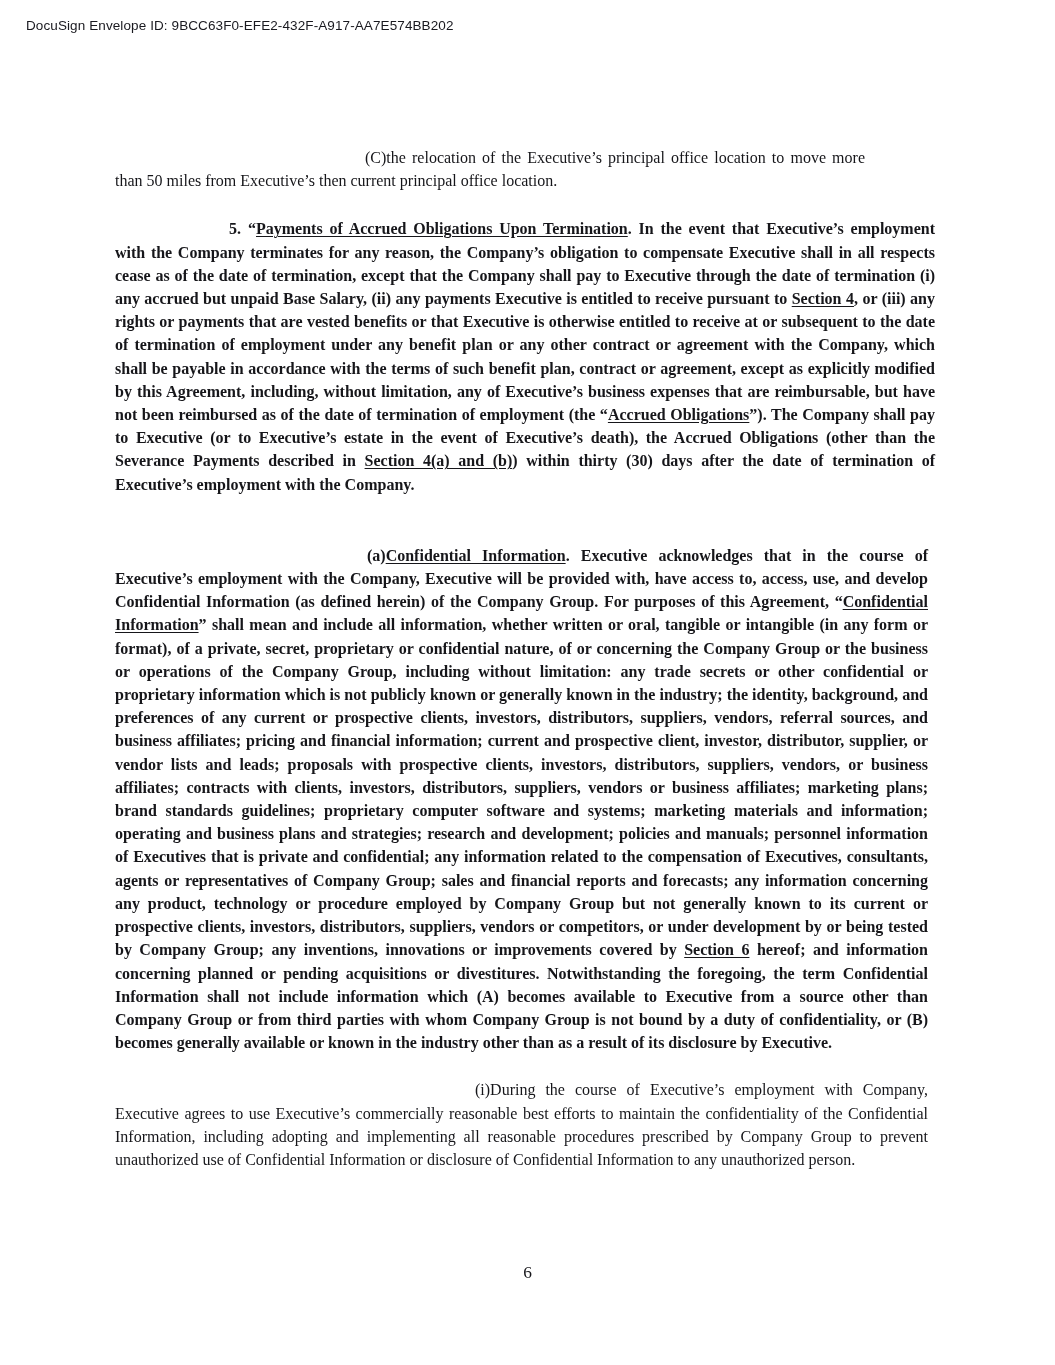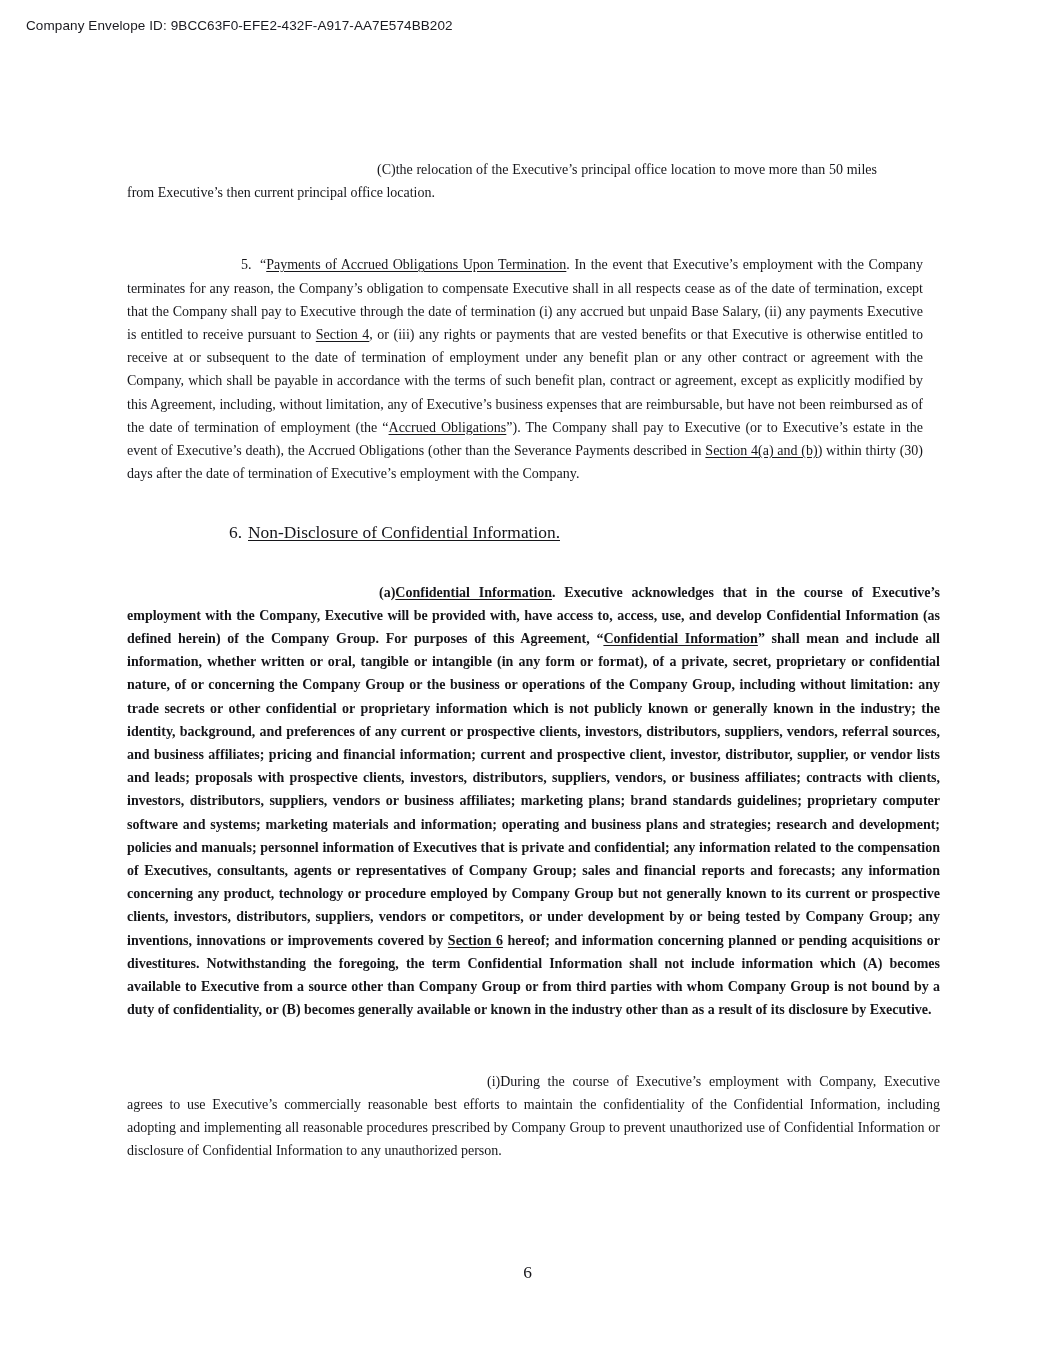--- a/index.html
+++ b/index.html
@@ -37,38 +37,39 @@
 
   
   .body-column {
     position: absolute;
     left: 115px;
     top: 146px;
     width: 820px;
   }
 
   p.para {
-    margin: 12px;
-    font-size: 14px;
+    margin: 0;
+    font-size: 16px;
     line-height: 23.2px;
     text-align: justify;
     text-justify: inter-word;
     color: #16161a;
   }
 
   
   .clause-c {
     margin-left: 70px;
     width: 750px;
     text-indent: 125px;
   }
 
   
   .numbered-para {
     text-indent: 57px;
+    font-weight: bold;
   }
 
   
   .sub-a-para {
     margin-left: 7px;
     width: 813px;
     text-indent: 126px;
     font-weight: bold;
   }
 
@@ -114,33 +115,32 @@
     text-align: center;
     font-size: 17.4px;
     color: #16161a;
   }
 </style>
 </head>
 <body>
 
 <div class="page">
 
-  <div class="docusign-header">Company Envelope ID: 9BCC63F0-EFE2-432F-A917-AA7E574BB202</div>
+  <div class="docusign-header">DocuSign Envelope ID: 9BCC63F0-EFE2-432F-A917-AA7E574BB202</div>
 
   <div class="body-column">
 
     <p class="para clause-c"><span class="num-wide">(C)</span><span>the relocation of the Executive’s principal office location to move more than 50 miles from Executive’s then current principal office location.</span></p>
 
     <div class="gap-lg"></div>
 
     <p class="para numbered-para"><span class="num">5.</span><span>“</span><span class="u">Payments of Accrued Obligations Upon Termination</span><span>.  In the event that Executive’s employment with the Company terminates for any reason, the Company’s obligation to compensate Executive shall in all respects cease as of the date of termination, except that the Company shall pay to Executive through the date of termination (i) any accrued but unpaid Base Salary, (ii) any payments Executive is entitled to receive pursuant to </span><span class="u">Section 4</span><span>, or (iii) any rights or payments that are vested benefits or that Executive is otherwise entitled to receive at or subsequent to the date of termination of employment under any benefit plan or any other contract or agreement with the Company, which shall be payable in accordance with the terms of such benefit plan, contract or agreement, except as explicitly modified by this Agreement, including, without limitation, any of Executive’s business expenses that are reimbursable, but have not been reimbursed as of the date of termination of employment (the “</span><span class="u">Accrued Obligations</span><span>”).  The Company shall pay to Executive (or to Executive’s estate in the event of Executive’s death), the Accrued Obligations (other than the Severance Payments described in </span><span class="u">Section 4(a) and (b)</span><span>) within thirty (30) days after the date of termination of Executive’s employment with the Company.</span></p>
 
     <div class="gap-md"></div>
 
-    <p class="section-heading"><span class="num">6.</span><span class="u">Non-Disclosure of Confidential Information.</span></p>
 
     <div class="gap-md"></div>
 
     <p class="para sub-a-para"><span class="num">(a)</span><span class="u">Confidential Information</span><span>. Executive acknowledges that in the course of Executive’s employment with the Company, Executive will be provided with, have access to, access, use, and develop Confidential Information (as defined herein) of the Company Group.  For purposes of this Agreement, “</span><span class="u">Confidential Information</span><span>” shall mean and include all information, whether written or oral, tangible or intangible (in any form or format), of a private, secret, proprietary or confidential nature, of or concerning the Company Group or the business or operations of the Company Group, including without limitation:  any trade secrets or other confidential or proprietary information which is not publicly known or generally known in the industry; the identity, background, and preferences of any current or prospective clients, investors, distributors, suppliers, vendors, referral sources, and business affiliates; pricing and financial information; current and prospective client, investor, distributor, supplier, or vendor lists and leads; proposals with prospective clients, investors, distributors, suppliers, vendors, or business affiliates; contracts with clients, investors, distributors, suppliers, vendors or business affiliates; marketing plans; brand standards guidelines; proprietary computer software and systems; marketing materials and information; operating and business plans and strategies; research and development; policies and manuals; personnel information of Executives that is private and confidential; any information related to the compensation of Executives, consultants, agents or representatives of Company Group; sales and financial reports and forecasts; any information concerning any product, technology or procedure employed by Company Group but not generally known to its current or prospective clients, investors, distributors, suppliers, vendors or competitors, or under development by or being tested by Company Group; any inventions, innovations or improvements covered by </span><span class="u">Section 6</span><span> hereof; and information concerning planned or pending acquisitions or divestitures.  Notwithstanding the foregoing, the term Confidential Information shall not include information which (A) becomes available to Executive from a source other than Company Group or from third parties with whom Company Group is not bound by a duty of confidentiality, or (B) becomes generally available or known in the industry other than as a result of its disclosure by Executive.</span></p>
 
     <div class="gap-md"></div>
 
     <p class="para sub-i-para"><span class="num">(i)</span><span>During the course of Executive’s employment with Company, Executive agrees to use Executive’s commercially reasonable best efforts to maintain the confidentiality of the Confidential Information, including adopting and implementing all reasonable procedures prescribed by Company Group to prevent unauthorized use of Confidential Information or disclosure of Confidential Information to any unauthorized person.</span></p>
 
   </div>

